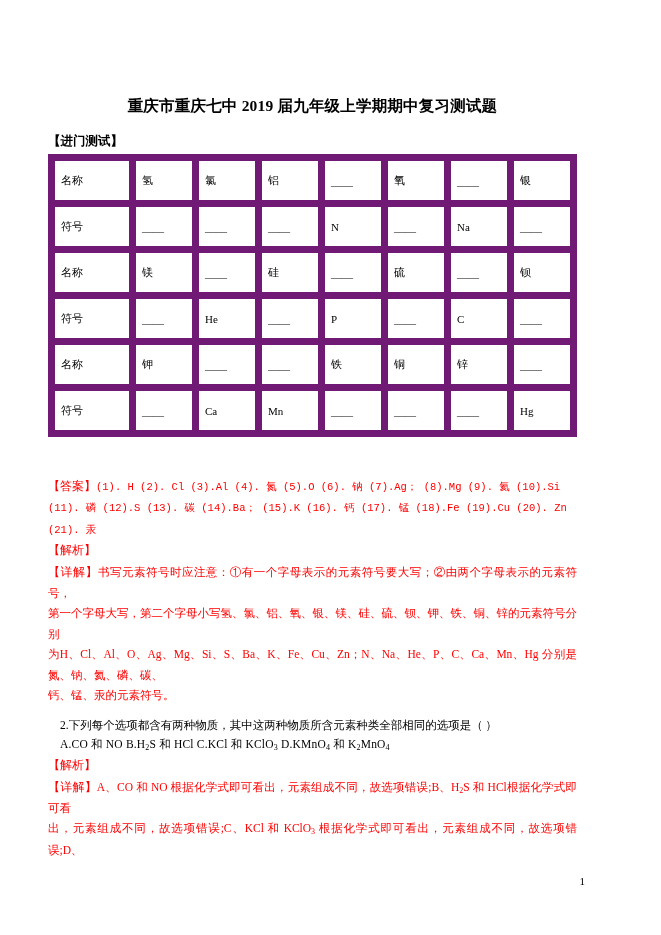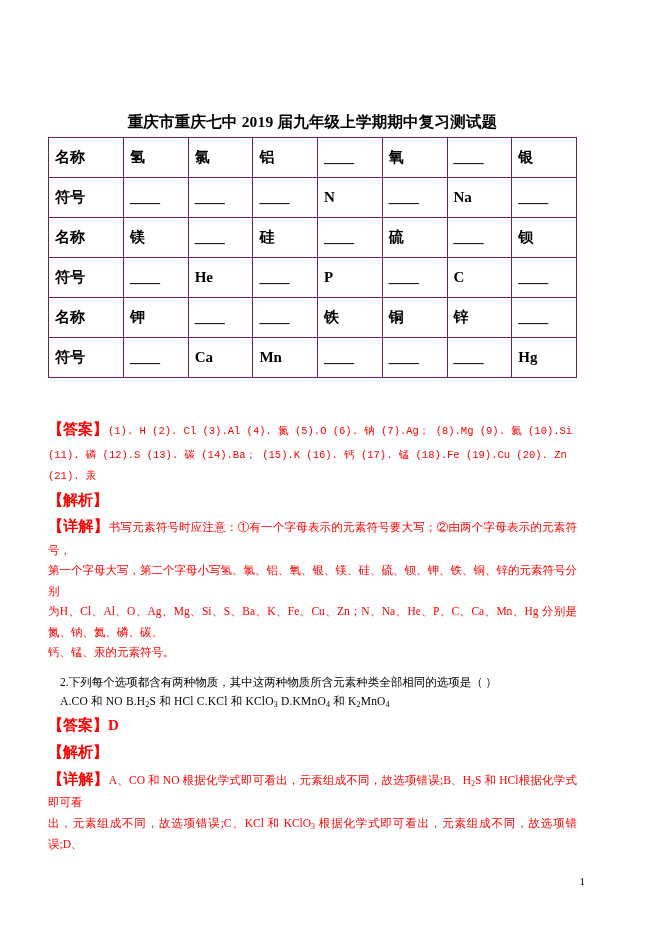--- a/index.html
+++ b/index.html
@@ -14,21 +14,21 @@
     color: #000000;
     position: relative;
     overflow: hidden;
   }
   .page {
     position: absolute;
     left: 0; top: 0;
     width: 625px;
     height: 935px;
     box-sizing: border-box;
-    padding: 16px 48px;
+    padding: 0 48px;
   }
   .doc-title {
     text-align: center;
     font-size: 15.5px;
     font-weight: bold;
     margin-top: 96px;
     letter-spacing: 0.2px;
   }
   .section-head {
     font-size: 12.5px;
@@ -41,38 +41,37 @@
     margin: 6px 0 6px 0;
     line-height: 1.45;
   }
   table.elements {
     border-collapse: collapse;
     width: 100%;
     margin-top: 4px;
     table-layout: fixed;
   }
   table.elements td {
-    border: 1px solid #701a75;
+    border: 7px solid #701a75;
     height: 35px;
-    font-size: 15px;
+    font-size: 11px;
     padding: 2px 6px;
     vertical-align: middle;
     overflow: hidden;
     white-space: nowrap;
-    font-weight: bold;
   }
   table.elements td.label {
     width: 62px;
   }
   .ans-block {
     margin-top: 38px;
   }
   .tag {
-    font-weight: bold;
-    font-size: 15px;
+    font-weight: normal;
+    font-size: 12px;
   }
   .ans-line {
     color: #ff0000;
     font-size: 11.5px;
     line-height: 1.85;
     font-family: "Liberation Serif", serif;
   }
   .ans-items {
     font-family: "Liberation Mono", monospace;
     font-size: 10.5px;
@@ -104,20 +103,21 @@
     color: #000;
   }
 </style>
 </head>
 <body>
 
 <div class="page">
 
   <div class="doc-title">重庆市重庆七中 2019 届九年级上学期期中复习测试题</div>
 
+  <div class="section-head">【进门测试】</div>
 
 
   <table class="elements">
     <tbody>
       <tr>
         <td class="label">名称</td>
         <td>氢</td>
         <td>氯</td>
         <td>铝</td>
         <td>____</td>
@@ -193,23 +193,20 @@
     <div class="exp-line">钙、锰、汞的元素符号。</div>
   </div>
 
   <div class="q2">
     <div>2.下列每个选项都含有两种物质，其中这两种物质所含元素种类全部相同的选项是（          ）</div>
     <div class="opts">A.CO 和 NO      B.H<sub>2</sub>S 和 HCl      C.KCl 和 KClO<sub>3</sub>      D.KMnO<sub>4</sub> 和 K<sub>2</sub>MnO<sub>4</sub></div>
   </div>
 
   <div>
     <div class="exp-line">
-      <span class="tag">【答案】</span><span class="tag">D</span>
-    </div>
-    <div class="exp-line">
       <span class="tag">【解析】</span>
     </div>
     <div class="exp-line">
       <span class="tag">【详解】</span><span>A、CO 和 NO 根据化学式即可看出，元素组成不同，故选项错误;B、H<sub>2</sub>S 和 HCl根据化学式即可看</span>
     </div>
     <div class="exp-line">出，元素组成不同，故选项错误;C、KCl 和 KClO<sub>3</sub> 根据化学式即可看出，元素组成不同，故选项错误;D、</div>
   </div>
 
   <div class="page-num">1</div>
 

